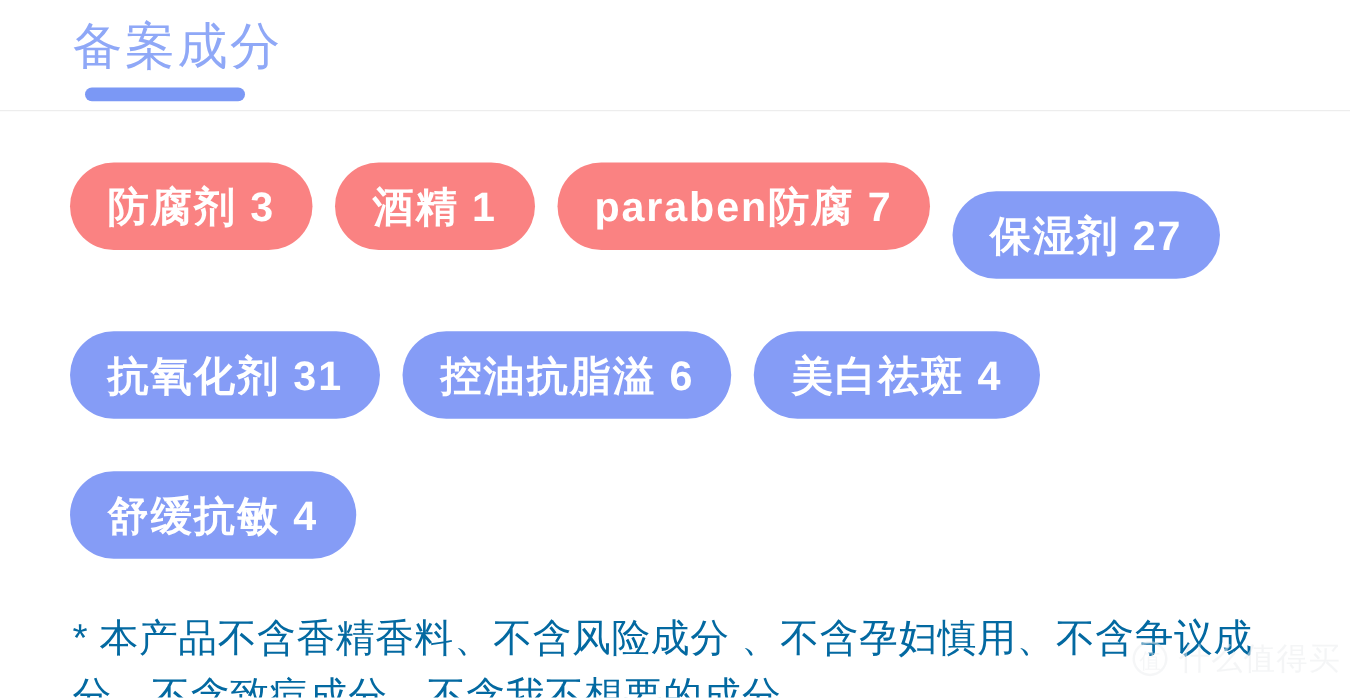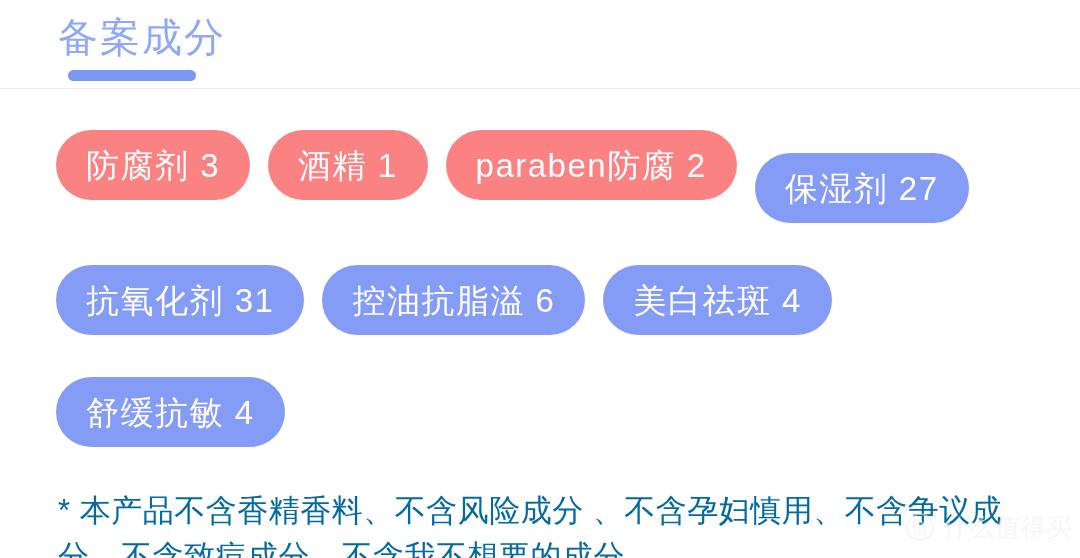--- a/index.html
+++ b/index.html
@@ -64,20 +64,21 @@
   
   .tag-cloud {
     position: absolute;
     left: 56px;
     top: 130px;
     width: 980px;
     display: flex;
     flex-wrap: wrap;
     gap: 19px 18px;
     align-content: flex-start;
+    font-weight: bold;
   }
 
   .tag {
     height: 70px;
     display: flex;
     align-items: center;
     justify-content: center;
     padding: 0 30px;
     border-radius: 36px;
     color: #ffffff;
@@ -145,21 +146,21 @@
 
   <div class="section-header">
     <div class="section-title">备案成分</div>
     <div class="title-underline"></div>
     <div class="header-divider"></div>
   </div>
 
   <div class="tag-cloud">
       <div class="tag risk">防腐剂 3</div>
       <div class="tag risk">酒精 1</div>
-      <div class="tag risk">paraben防腐 2</div>
+      <div class="tag risk">paraben防腐 7</div>
       <div class="tag benefit">保湿剂 27</div>
       <div class="tag benefit">抗氧化剂 31</div>
       <div class="tag benefit">控油抗脂溢 6</div>
       <div class="tag benefit">美白祛斑 4</div>
       <div class="tag benefit">舒缓抗敏 4</div>
     </div>
 
   <div class="footnote">* 本产品不含香精香料、不含风险成分 、不含孕妇慎用、不含争议成分、不含致痘成分、不含我不想要的成分</div>
 
   <div class="watermark">

